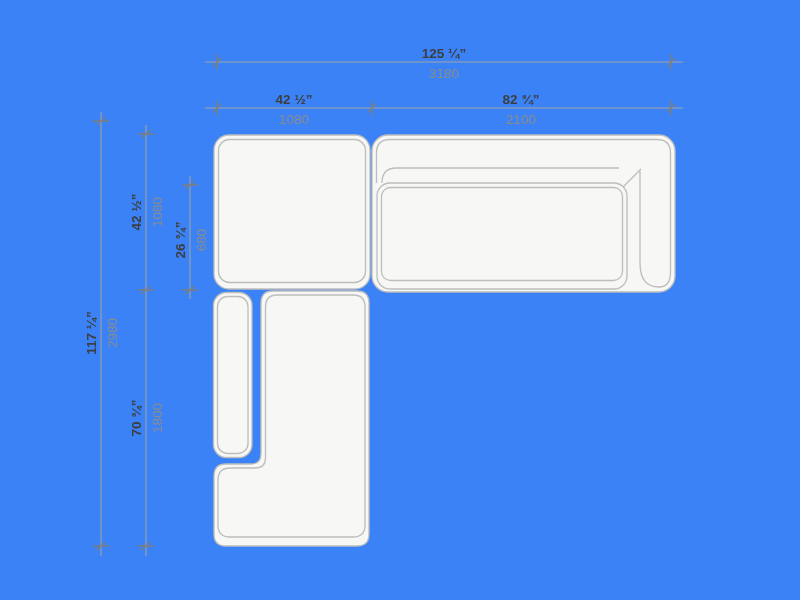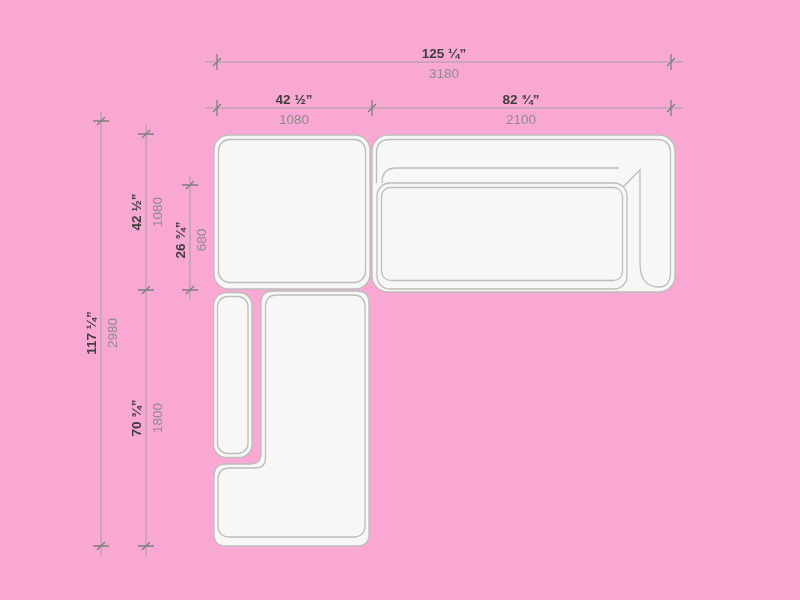--- a/index.html
+++ b/index.html
@@ -4,21 +4,21 @@
 <style>
   html, body {
     margin: 0;
     padding: 0;
     background: #f3f3f2;
   }
   .canvas {
     position: relative;
     width: 800px;
     height: 600px;
-    background: #f9a8d4;
+    background: #3b82f6;
     overflow: hidden;
     font-family: "Liberation Sans", sans-serif;
   }
   svg { display: block; }
 
   
   .mod {
     fill: #f7f7f6;
     stroke: #bdbdbc;
     stroke-width: 1.3;

